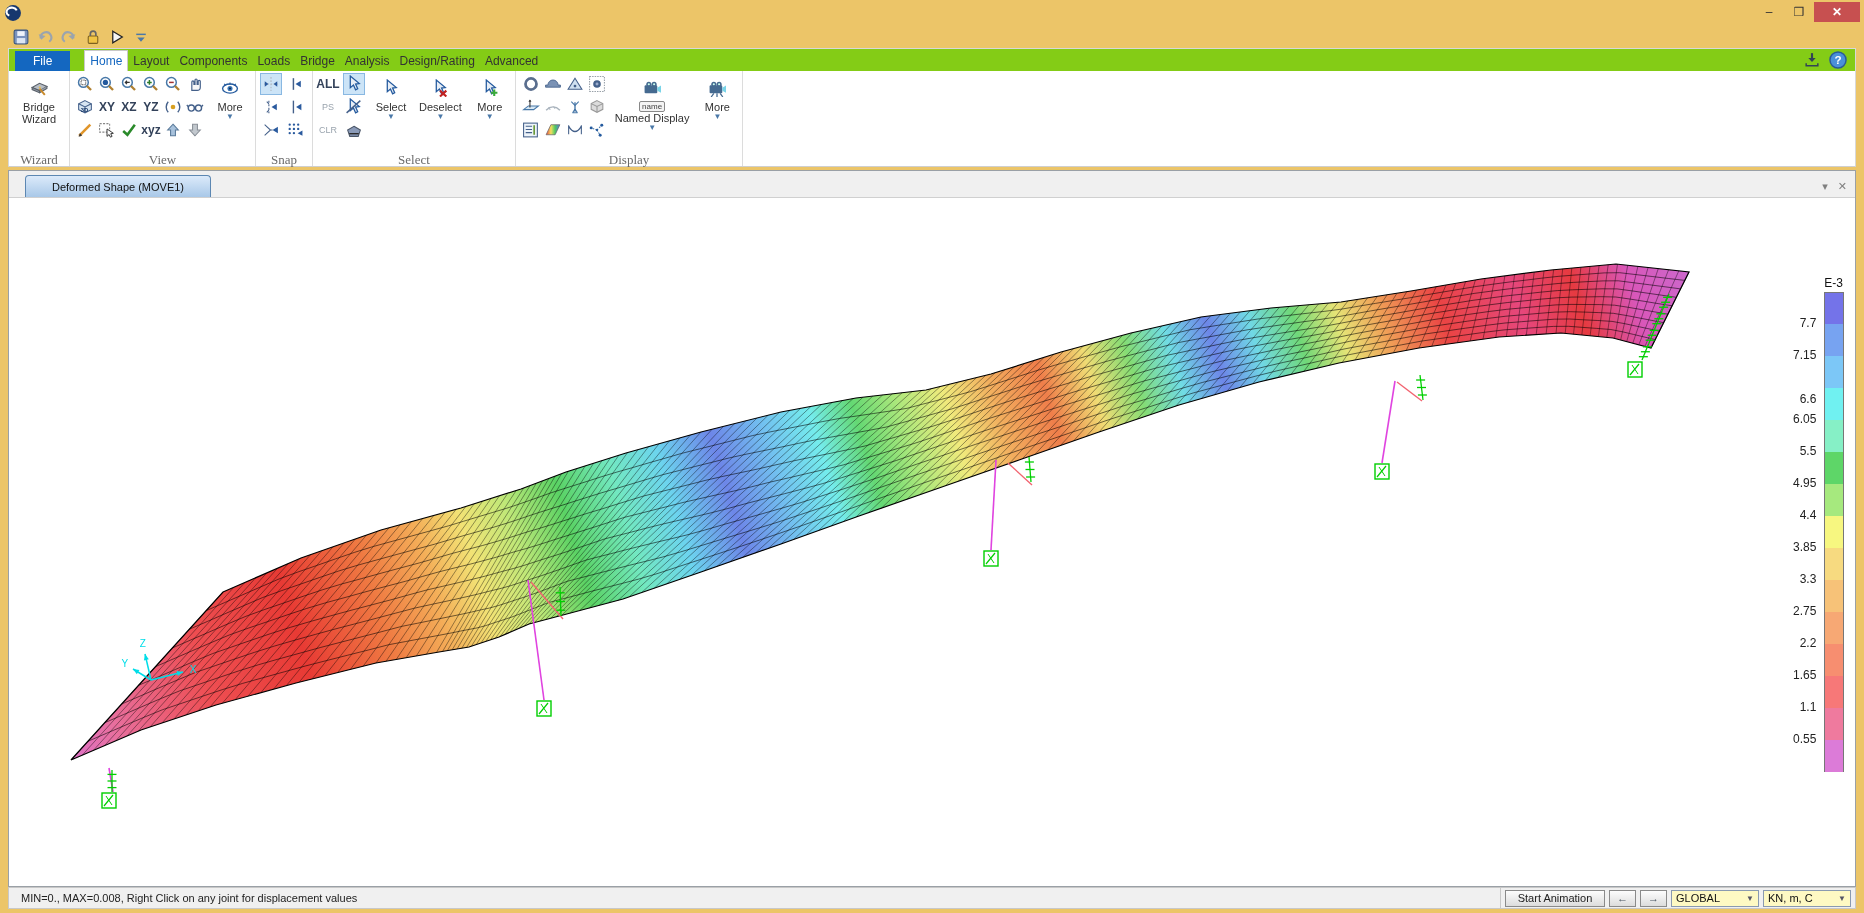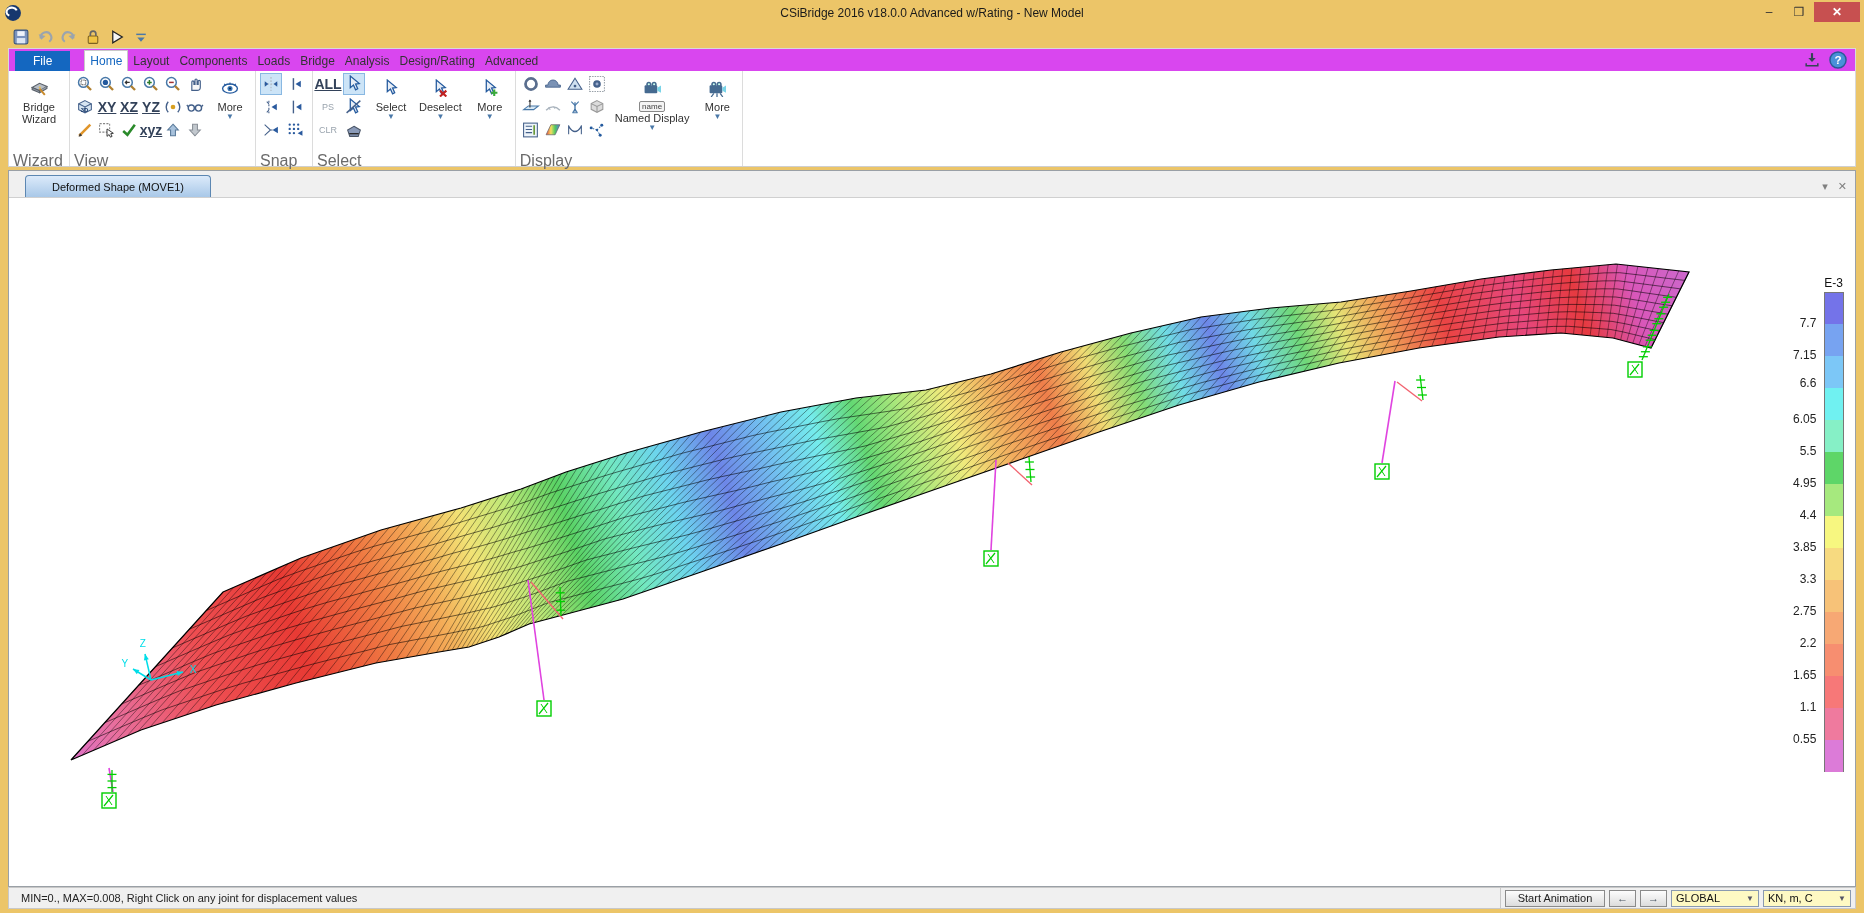--- a/index.html
+++ b/index.html
@@ -9,36 +9,36 @@
   .titlebar{height:26px;display:flex;align-items:center;padding:0 4px;position:relative;}
   .apptitle{position:absolute;left:0;right:0;text-align:center;font-size:12px;color:#1a1a1a;}
   .winbtns{margin-left:auto;display:flex;height:22px;align-items:flex-start;z-index:2;}
   .wbtn{width:30px;height:20px;display:flex;align-items:center;justify-content:center;font-size:12px;color:#333;cursor:default;}
   .wbtn.close{width:46px;background:#c75050;color:#fff;font-weight:bold;}
   
   .qat{height:22px;display:flex;align-items:center;gap:6px;padding-left:12px;}
   .qicon{width:18px;height:18px;display:inline-block;}
   
   .ribbon{margin:0 8px;background:#f7f8f9;border:1px solid #d8d8d8;border-bottom:1px solid #cfcfcf;}
-  .rtabs{height:22px;display:flex;align-items:flex-end;background:#d946ef;position:relative;}
+  .rtabs{height:22px;display:flex;align-items:flex-end;background:#84cc16;position:relative;}
   .rtab{padding:3px 5px;font-size:12px;color:#333;cursor:default;}
   .rtab.file{background:#1467c0;color:#fff;margin-left:6px;margin-right:14px;padding:3px 18px;}
   .rtab.active{background:#fff;color:#1467c0;border:1px solid #c9c9c9;border-bottom:none;}
   .rhelp{position:absolute;right:8px;top:2px;display:flex;gap:8px;align-items:center;}
   .rcontent{height:95px;background:#fff;display:flex;align-items:stretch;}
   .rgroup{display:flex;flex-direction:column;padding:2px 4px 0 4px;border-right:1px solid #dcdcdc;}
   .rgroup .gbody{flex:1;display:flex;gap:3px;}
-  .rgroup .glabel{height:14px;font-size:16px;color:#6a6a6a;text-align:left;}
+  .rgroup .glabel{height:14px;font-size:13px;color:#6a6a6a;text-align:center;font-family:Liberation Serif, serif;}
   .icongrid{display:grid;gap:0px;align-content:start;}
   .g6{grid-template-columns:repeat(6,22px);grid-template-rows:repeat(3,23px);}
   .g2{grid-template-columns:repeat(2,24px);grid-template-rows:repeat(3,23px);}
   .g4{grid-template-columns:repeat(4,22px);grid-template-rows:repeat(3,23px);}
   .cell{width:22px;height:22px;display:flex;align-items:center;justify-content:center;}
   .cell.hl{background:#cce4f7;border:1px solid #89b8e2;}
-  .cell.txt{font-size:14px;font-weight:bold;color:#33425a;text-decoration:underline;}
+  .cell.txt{font-size:12px;font-weight:bold;color:#33425a;}
   .cell.txtg{font-size:9px;color:#9aa4ae;}
   .bigbtn{display:flex;flex-direction:column;align-items:center;justify-content:flex-start;padding:2px 4px;font-size:11px;color:#333;min-width:42px;}
   .bigbtn .bicon{height:26px;display:flex;align-items:center;}
   .bigbtn .blabel{text-align:center;line-height:12px;}
   .dd{color:#4a78a8;font-size:8px;line-height:8px;}
   .wizbtn{width:52px;}
   .namebadge{font-size:8px;border:1px solid #888;padding:0 2px;border-radius:2px;color:#444;background:#f4f4f4;line-height:9px;}
   
   .frame{margin:3px 8px 0 8px;border:1px solid #9aa0a6;background:#3b82f6;height:717px;display:flex;flex-direction:column;}
   .subtabs{height:27px;background:#f0f0f0;display:flex;align-items:flex-end;position:relative;border-bottom:1px solid #d0d0d0;}
@@ -66,21 +66,20 @@
 </head>
 <body>
 
 <div class="titlebar">
   <span class="qicon">
       <svg viewBox="0 0 17 17" width="18" height="18" style="display:block">
         <circle cx="8.5" cy="8.5" r="7.5" fill="#16376e"></circle>
         <path d="M5 11 a5 4 0 1 1 7 -5" fill="none" stroke="#fff" stroke-width="2"></path>
       </svg>
     </span>
-  <div class="apptitle">CSiBridge 2016 v18.0.0 Advanced w/Rating  - New Model</div>
   <div class="winbtns">
     <div class="wbtn">–</div>
     <div class="wbtn">❒</div>
     <div class="wbtn close">✕</div>
   </div>
 </div>
 
 <div class="qat">
   <span class="qicon">
       <svg viewBox="0 0 17 17" width="18" height="18" style="display:block">
@@ -640,21 +639,21 @@
           <div class="lseg" style="background: rgb(247, 247, 128);"></div>
           <div class="lseg" style="background: rgb(247, 218, 128);"></div>
           <div class="lseg" style="background: rgb(247, 194, 120);"></div>
           <div class="lseg" style="background: rgb(247, 168, 116);"></div>
           <div class="lseg" style="background: rgb(247, 142, 112);"></div>
           <div class="lseg" style="background: rgb(247, 120, 120);"></div>
           <div class="lseg" style="background: rgb(239, 122, 158);"></div>
           <div class="lseg" style="background: rgb(220, 123, 216);"></div>
           <div class="llab" style="top: 24px;">7.7</div>
           <div class="llab" style="top: 56px;">7.15</div>
-          <div class="llab" style="top: 84px;">6.6</div>
+          <div class="llab" style="top: 100px;">6.6</div>
           <div class="llab" style="top: 120px;">6.05</div>
           <div class="llab" style="top: 152px;">5.5</div>
           <div class="llab" style="top: 184px;">4.95</div>
           <div class="llab" style="top: 216px;">4.4</div>
           <div class="llab" style="top: 248px;">3.85</div>
           <div class="llab" style="top: 280px;">3.3</div>
           <div class="llab" style="top: 312px;">2.75</div>
           <div class="llab" style="top: 344px;">2.2</div>
           <div class="llab" style="top: 376px;">1.65</div>
           <div class="llab" style="top: 408px;">1.1</div>

